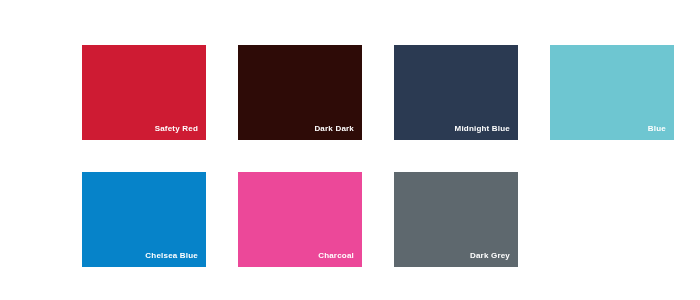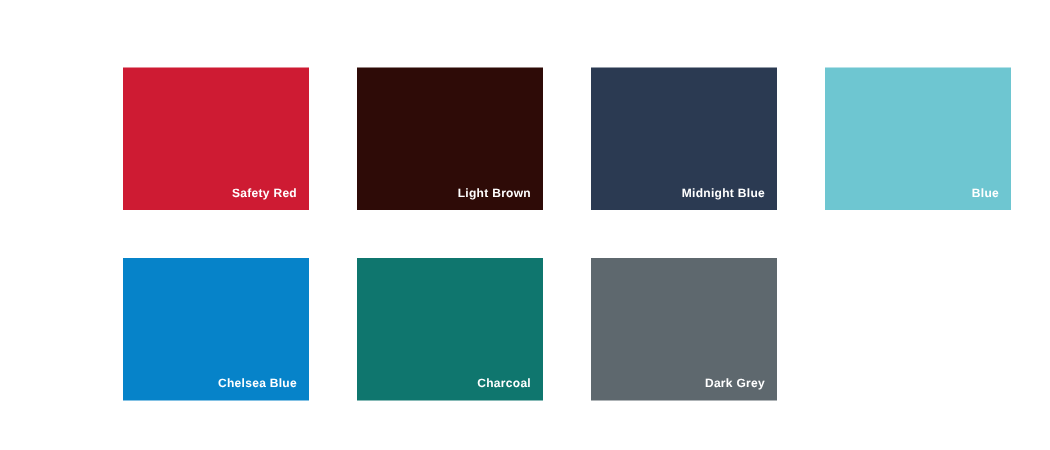--- a/index.html
+++ b/index.html
@@ -48,36 +48,36 @@
 </head>
 <body style="background: rgb(255, 255, 255);">
 
 <div id="swatch-grid">
 
   <div class="swatch" style="background: rgb(206, 27, 51);">
     <span class="swatch-label" style="color: rgb(255, 255, 255);">Safety Red</span>
   </div>
 
   <div class="swatch" style="background: rgb(46, 11, 7);">
-    <span class="swatch-label" style="color: rgb(255, 255, 255);">Light Brown</span>
+    <span class="swatch-label" style="color: rgb(255, 255, 255);">Dark Dark</span>
   </div>
 
   <div class="swatch" style="background: rgb(43, 58, 82);">
     <span class="swatch-label" style="color: rgb(255, 255, 255);">Midnight Blue</span>
   </div>
 
   <div class="swatch" style="background: rgb(110, 198, 209);">
     <span class="swatch-label" style="color: rgb(255, 255, 255); margin-top: 20px;">Blue</span>
   </div>
 
   <div class="swatch" style="background: rgb(6, 131, 201);">
     <span class="swatch-label" style="color: rgb(255, 255, 255); text-align: center;">Chelsea Blue</span>
   </div>
 
-  <div class="swatch" style="background: #0f766e;">
+  <div class="swatch" style="background: #ec4899;">
     <span class="swatch-label" style="color: rgb(255, 255, 255);">Charcoal</span>
   </div>
 
   <div class="swatch" style="background: rgb(94, 104, 110);">
     <span class="swatch-label" style="color: rgb(255, 255, 255); text-align: right;">Dark Grey</span>
   </div>
 
 
 </div>
 

